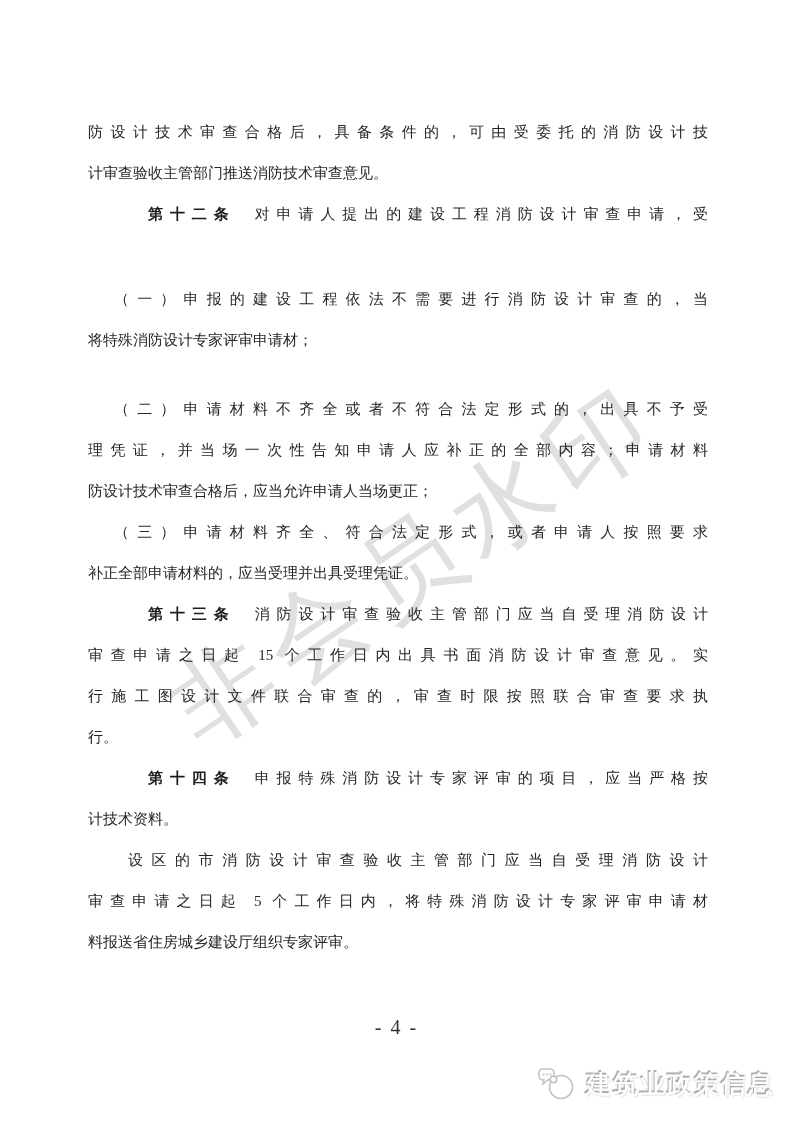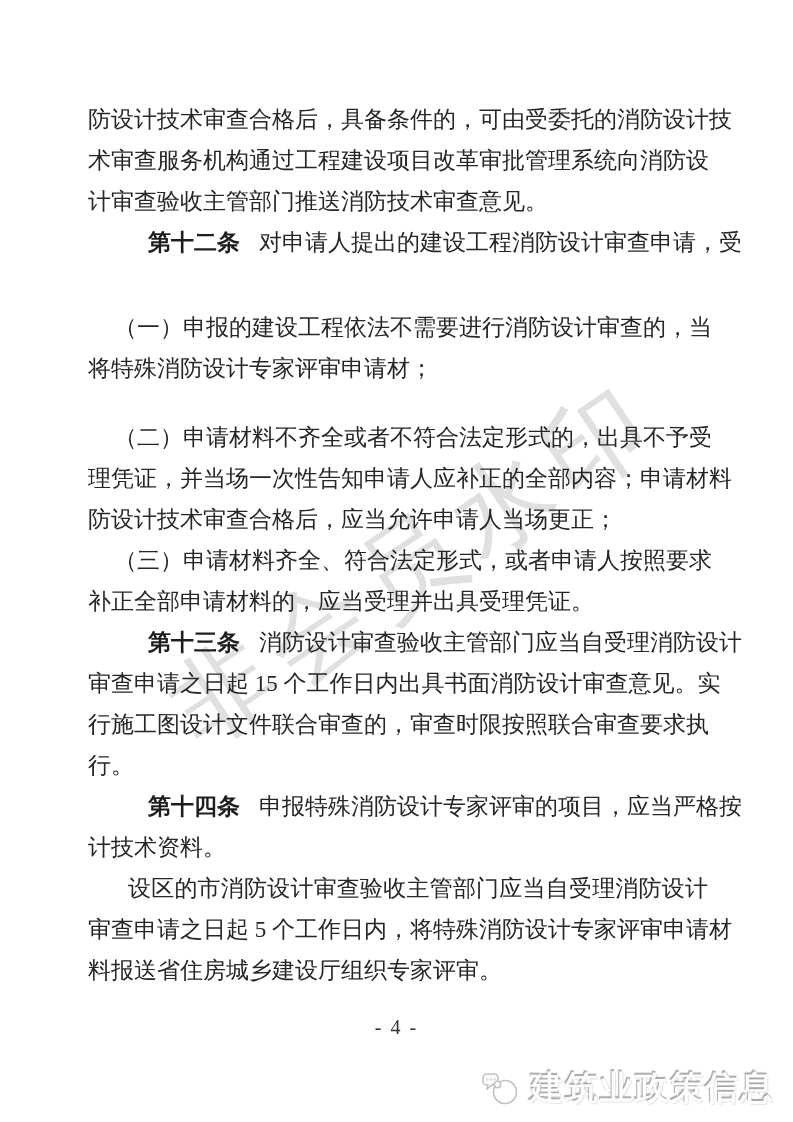--- a/index.html
+++ b/index.html
@@ -26,25 +26,25 @@
     white-space: nowrap;
     color: rgba(165, 165, 165, 0.35);
     font-family: "Liberation Serif", "DejaVu Serif", serif;
     z-index: 1;
     user-select: none;
   }
   
   .doc {
     position: absolute;
     left: 88px;
-    top: 99px;
+    top: 112px;
     width: 620px;
     z-index: 2;
     color: #262626;
-    font-size: 23px;
+    font-size: 15px;
   }
   .line {
     height: 41px;
     line-height: 41px;
     text-align: justify;
     text-align-last: justify;
     white-space: nowrap;
   }
   .line.no-just {
     text-align-last: left;
@@ -71,40 +71,39 @@
     right: 18px;
     top: 1066px;
     display: flex;
     align-items: center;
     gap: 8px;
     z-index: 2;
   }
   .footer-brand .brand-text {
     font-family: "Liberation Sans", "DejaVu Sans", sans-serif;
     font-weight: bold;
-    font-size: 33px;
+    font-size: 25px;
     letter-spacing: 2px;
     color: #fdfdfd;
     text-shadow: -1px -2px 1px rgba(150,150,150,0.85),
                   1px  1px 1px rgba(225,225,225,0.9);
   }
   .footer-brand svg {
     display: block;
   }
 </style>
 </head>
 <body>
 
 <div class="page">
 
   <div class="watermark">非会员水印</div>
 
   <div class="doc" id="doc">
       <div class="line">防设计技术审查合格后，具备条件的，可由受委托的消防设计技</div>
-      <div class="line">术审查服务机构通过工程建设项目改革审批管理系统向消防设</div>
       <div class="line no-just">计审查验收主管部门推送消防技术审查意见。</div>
       <div class="line" style="padding-left: 60px;"><b>第十二条</b><span>对申请人提出的建设工程消防设计审查申请，受</span></div>
       <div class="line" style="padding-left: 26px; margin-top: 44px;">（一）申报的建设工程依法不需要进行消防设计审查的，当</div>
       <div class="line no-just">将特殊消防设计专家评审申请材；</div>
       <div class="line" style="padding-left: 26px; margin-top: 28px;">（二）申请材料不齐全或者不符合法定形式的，出具不予受</div>
       <div class="line">理凭证，并当场一次性告知申请人应补正的全部内容；申请材料</div>
       <div class="line no-just">防设计技术审查合格后，应当允许申请人当场更正；</div>
       <div class="line" style="padding-left: 26px;">（三）申请材料齐全、符合法定形式，或者申请人按照要求</div>
       <div class="line no-just">补正全部申请材料的，应当受理并出具受理凭证。</div>
       <div class="line" style="padding-left: 60px;"><b>第十三条</b><span>消防设计审查验收主管部门应当自受理消防设计</span></div>

